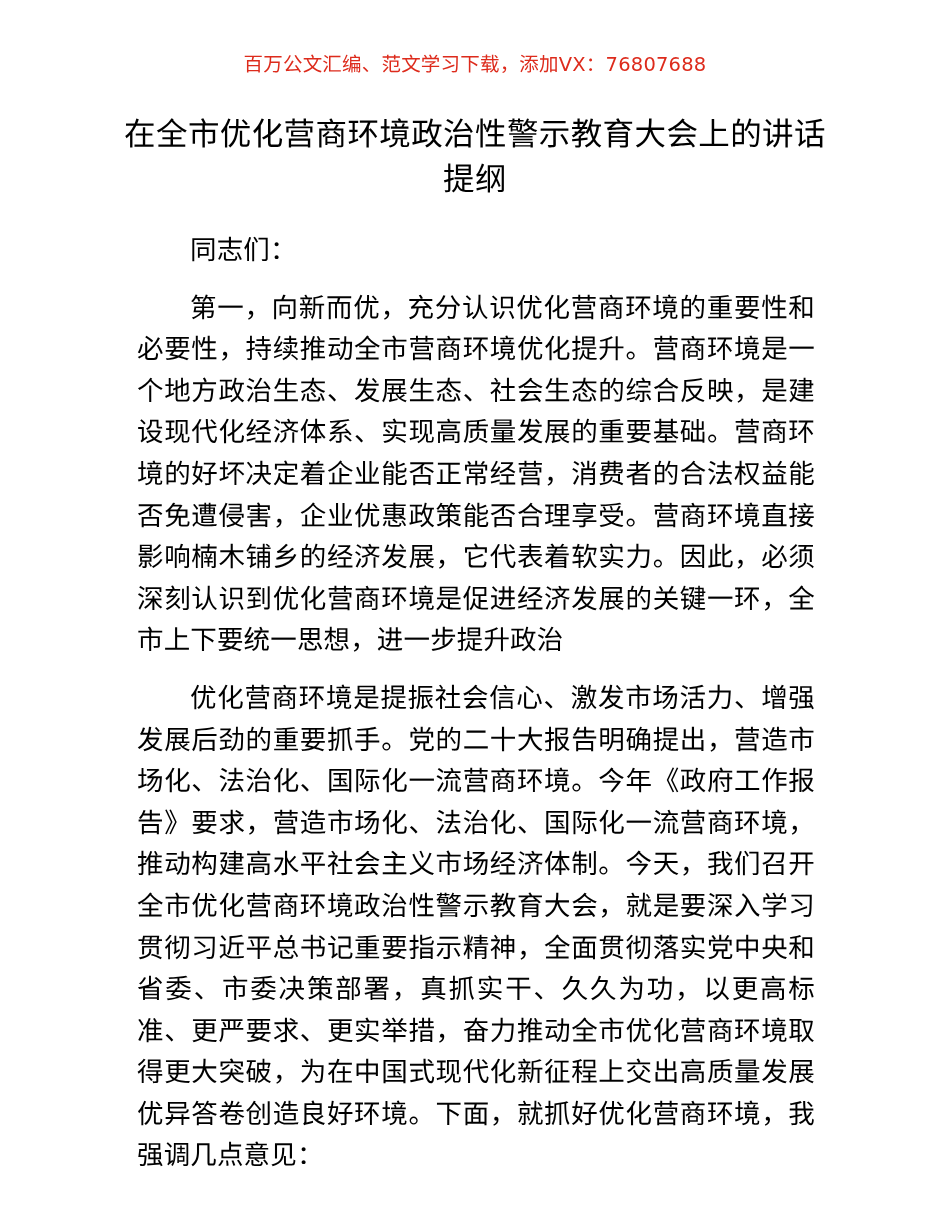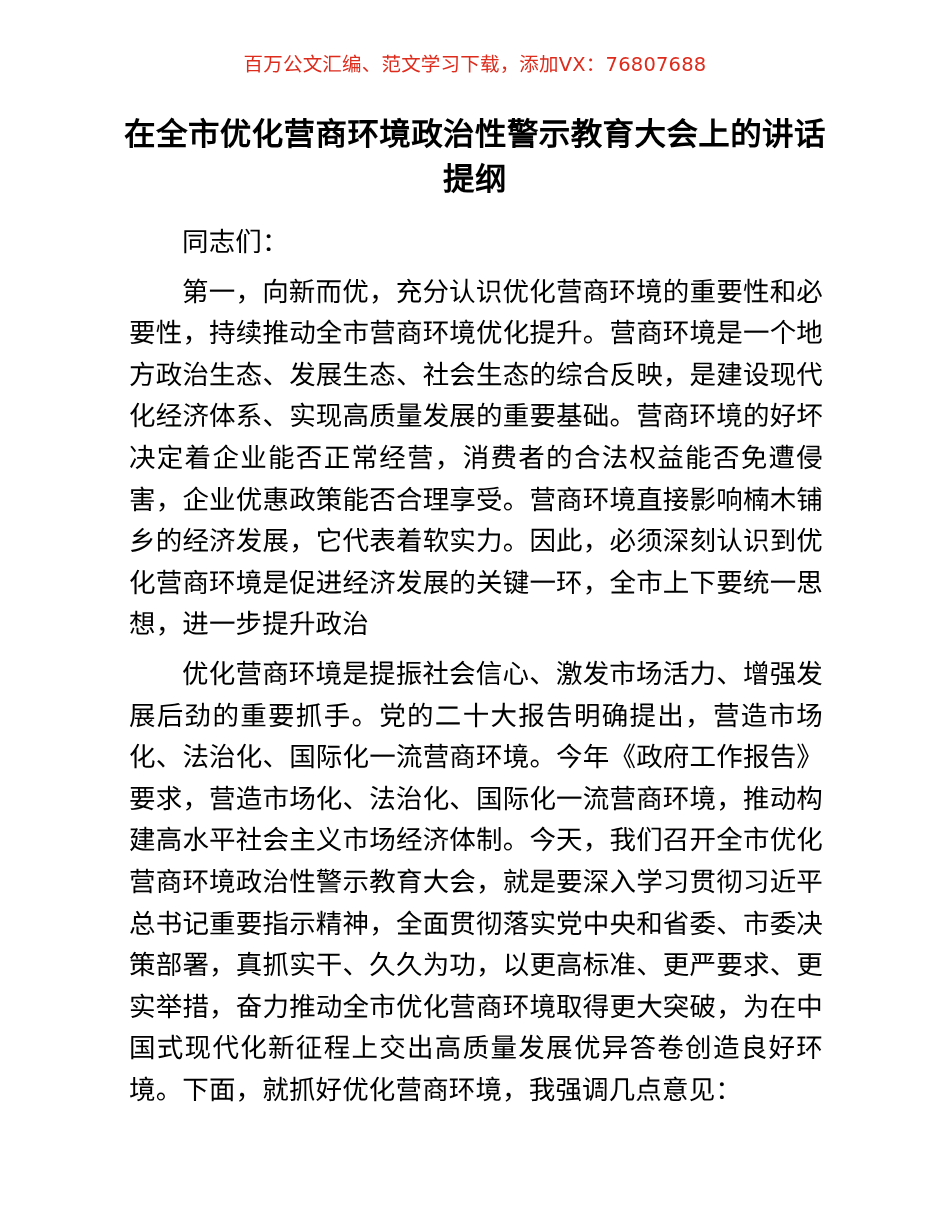--- a/index.html
+++ b/index.html
@@ -39,35 +39,35 @@
   .doc-title {
     position: absolute;
     top: 112px;
     left: 112px;
     width: 726px;
     text-align: center;
     font-size: 31.5px;
     line-height: 45px;
     letter-spacing: 0.4px;
     color: #000000;
-    font-weight: bold;
+    font-weight: normal;
     margin: 0;
     font-family: "DejaVu Sans", "Liberation Sans", sans-serif;
   }
 
   
   .doc-body {
     position: absolute;
     top: 213px;
     left: 121px;
     width: 710px;
   }
 
   .para {
-    margin: 8px;
+    margin: 16px;
     font-size: 26.5px;
     line-height: 41.6px;
     letter-spacing: 0.15px;
     text-align: justify;
     text-justify: inter-ideograph;
     text-indent: 2em;
     color: #000000;
     word-break: break-all;
   }
 

